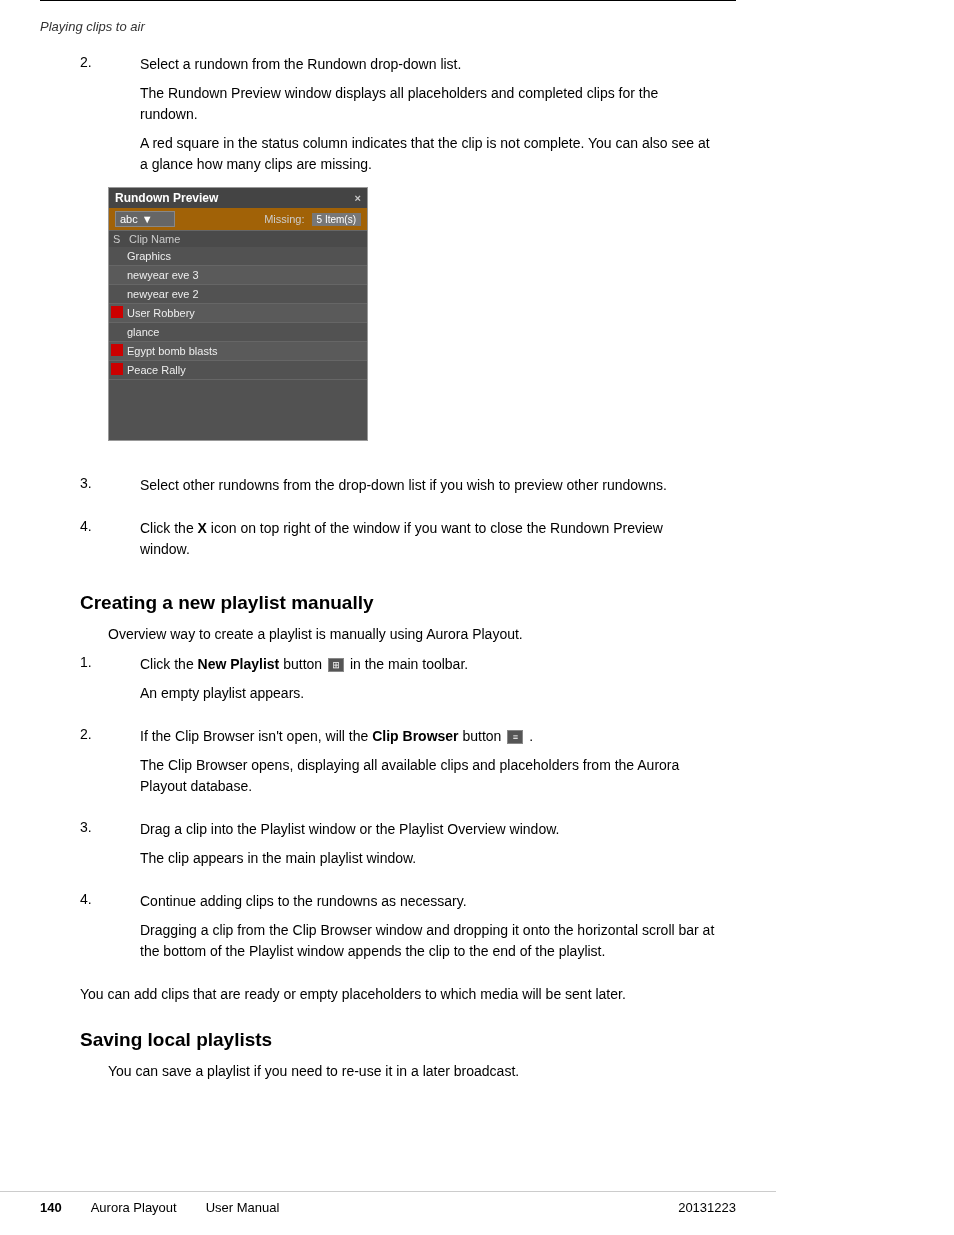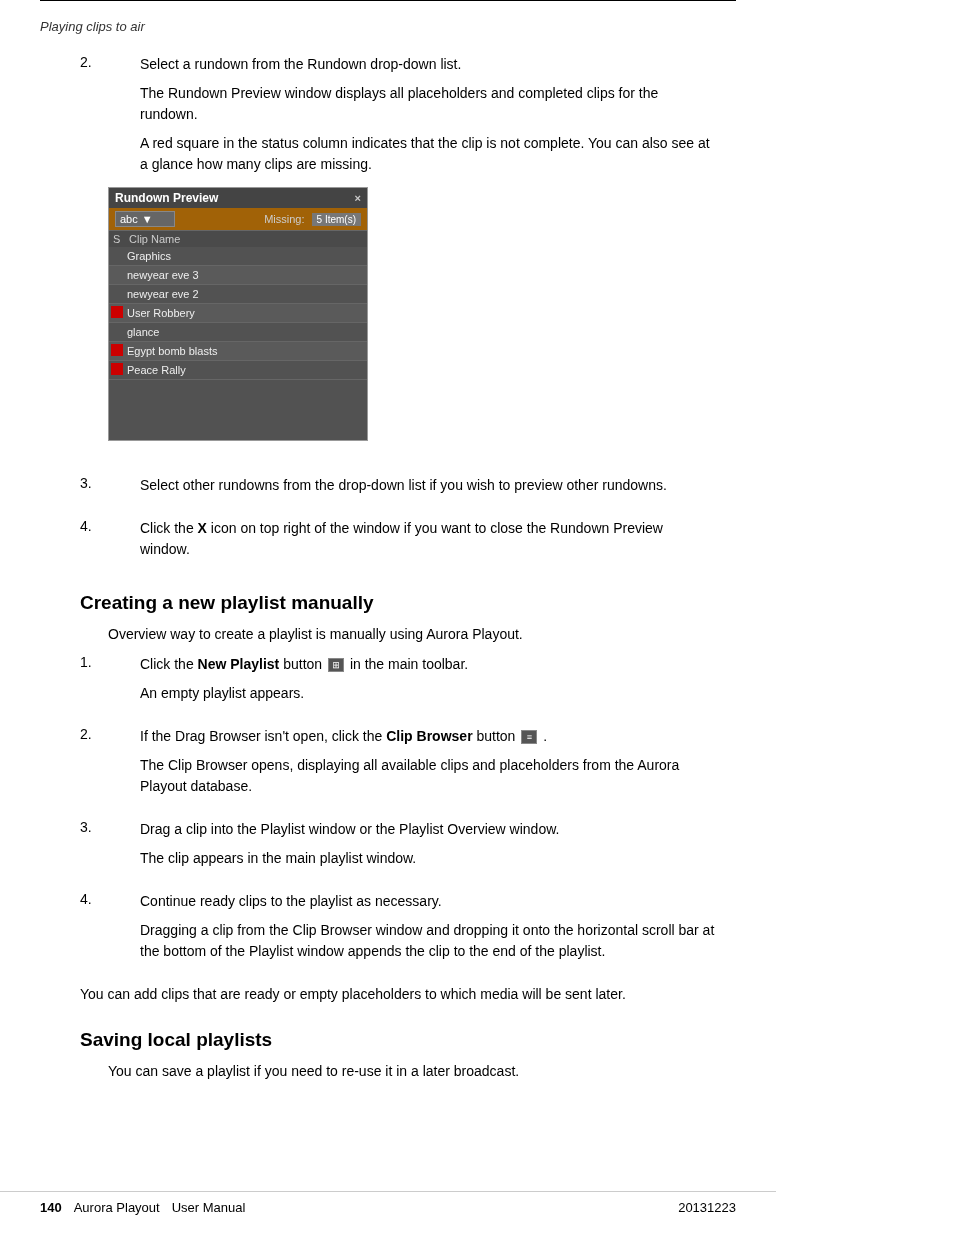--- a/index.html
+++ b/index.html
@@ -215,21 +215,21 @@
       padding: 0 40px;
       display: flex;
       justify-content: space-between;
       align-items: center;
       border-top: 1px solid #ccc;
       padding-top: 8px;
     }
 
     .footer-left {
       display: flex;
-      gap: 12px;
+      gap: 29px;
       font-size: 13px;
     }
 
     .footer-page {
       font-weight: bold;
       font-size: 13px;
     }
 
     .footer-right {
       font-size: 13px;
@@ -357,40 +357,40 @@
           <span> in the main toolbar.</span>
         </p>
         <p class="indent-para">An empty playlist appears.</p>
       </div>
     </div>
 
     <div class="numbered-item">
       <div class="num">2.</div>
       <div class="item-content">
         <p>
-          <span>If the Drag Browser isn't open, click the </span><strong>Clip Browser</strong><span> button</span>
+          <span>If the Clip Browser isn't open, will the </span><strong>Clip Browser</strong><span> button</span>
           <span class="inline-icon">≡</span>
           <span>.</span>
         </p>
         <p class="indent-para">The Clip Browser opens, displaying all available clips and placeholders from the Aurora Playout database.</p>
       </div>
     </div>
 
     <div class="numbered-item">
       <div class="num">3.</div>
       <div class="item-content">
         <p>Drag a clip into the Playlist window or the Playlist Overview window.</p>
         <p class="indent-para">The clip appears in the main playlist window.</p>
       </div>
     </div>
 
     <div class="numbered-item">
       <div class="num">4.</div>
       <div class="item-content">
-        <p>Continue ready clips to the playlist as necessary.</p>
+        <p>Continue adding clips to the rundowns as necessary.</p>
         <p class="indent-para">Dragging a clip from the Clip Browser window and dropping it onto the horizontal scroll bar at the bottom of the Playlist window appends the clip to the end of the playlist.</p>
       </div>
     </div>
 
     <p class="para">You can add clips that are ready or empty placeholders to which media will be sent later.</p>
 
     <div class="section-heading">Saving local playlists</div>
 
     <p class="para indent-para">You can save a playlist if you need to re-use it in a later broadcast.</p>
 

